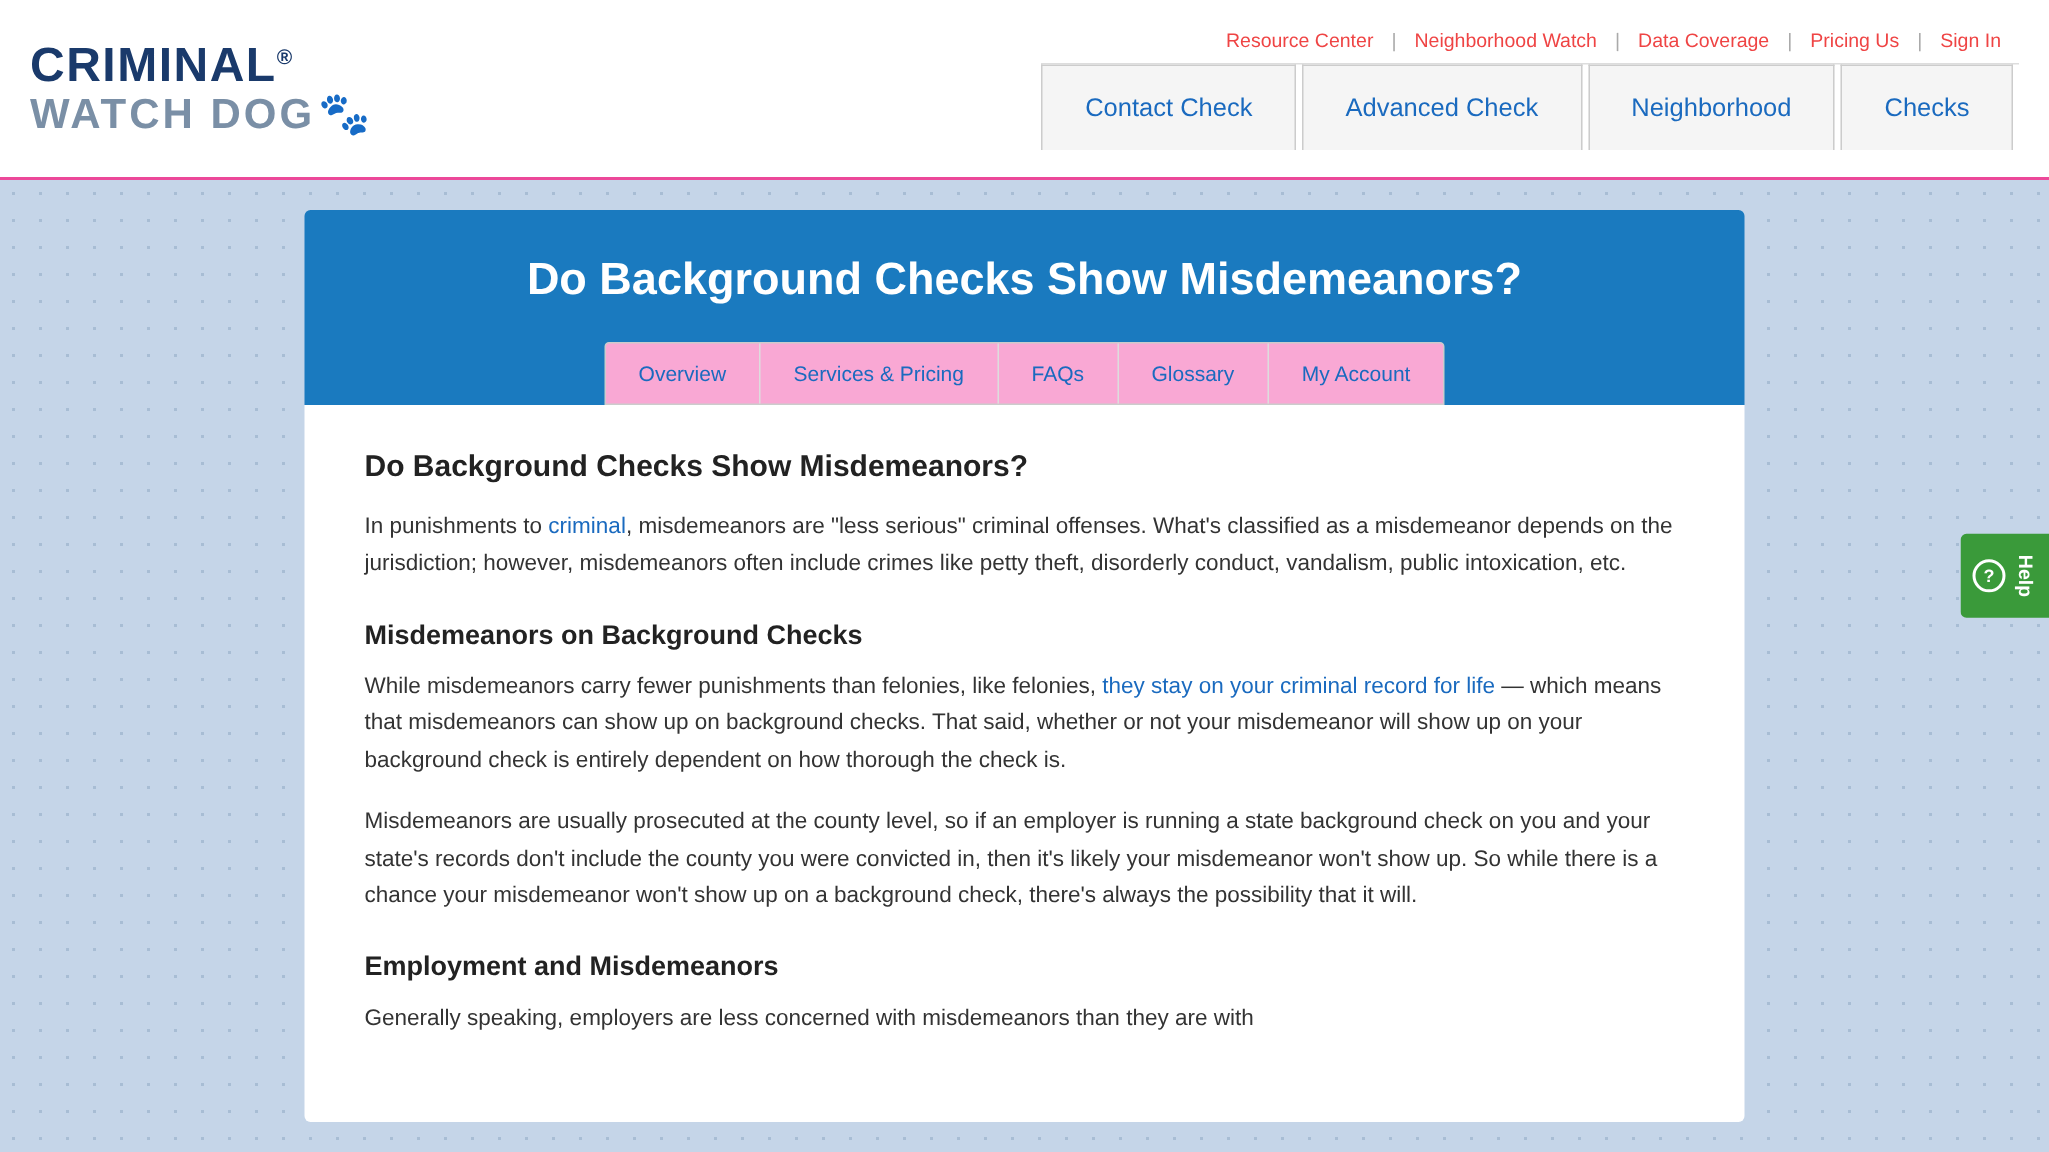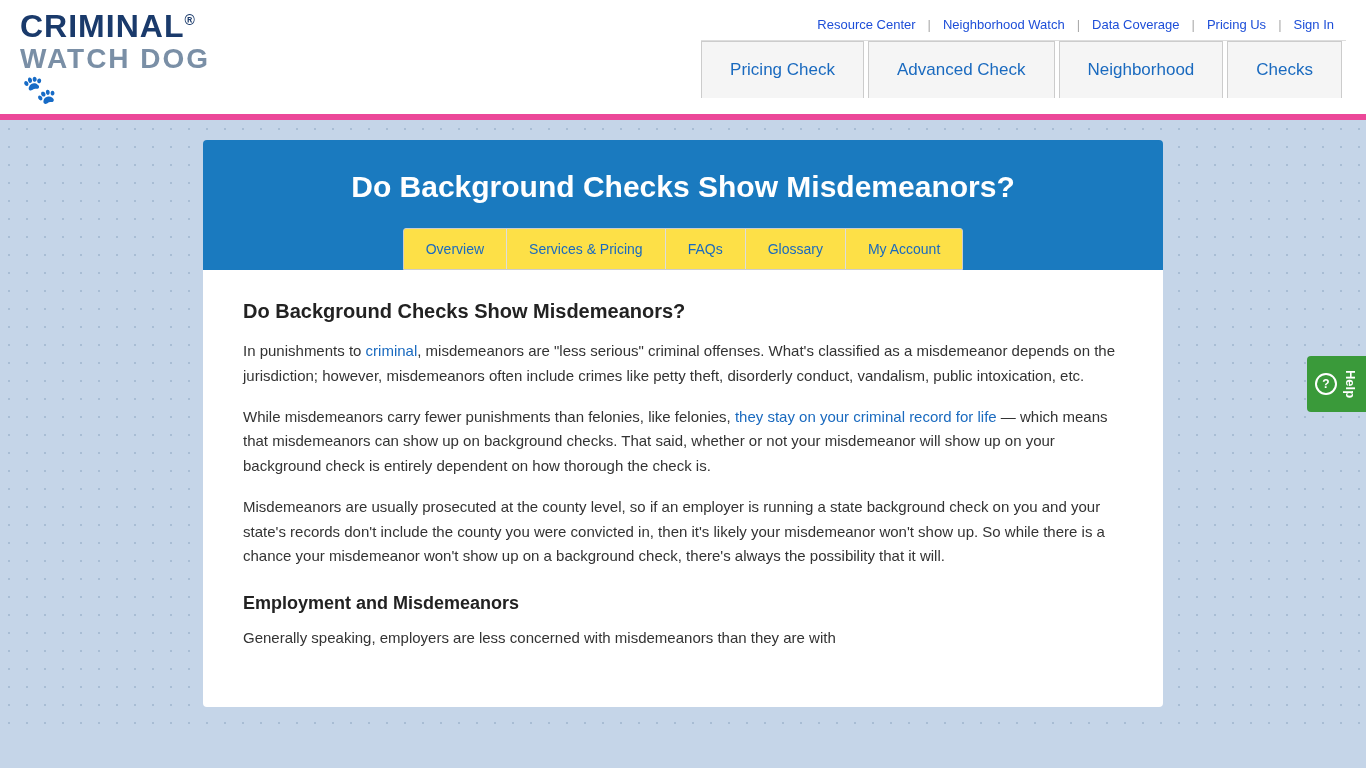--- a/index.html
+++ b/index.html
@@ -1,21 +1,21 @@
 <!DOCTYPE html>
 <html><head>
   <meta charset="utf-8">
   <style>
     * { margin: 0; padding: 0; box-sizing: border-box; }
     body { font-family: Arial, sans-serif; background: #c5d5e8; min-height: 768px; }
 
     
     .top-bar {
       background: #fff;
-      border-bottom: 6px solid #ec4899;
+      border-bottom: 2px solid #ec4899;
       display: flex;
       align-items: center;
       justify-content: space-between;
       padding: 4px 20px;
       height: 120px;
       gap: 14px;
     }
     .logo-area {
       display: flex;
       align-items: center;
@@ -50,21 +50,21 @@
     
     .secondary-nav {
       display: flex;
       align-items: center;
       gap: 0;
       font-size: 13px;
       color: #555;
     }
     .secondary-nav a {
       text-decoration: none;
-      color: #1d4ed8;
+      color: #ef4444;
       padding: 0 12px;
     }
     .secondary-nav .sep {
       color: #aaa;
     }
     .secondary-nav-wrapper {
       display: flex;
       flex-direction: column;
       align-items: flex-end;
       gap: 8px;
@@ -108,21 +108,21 @@
       border-radius: 4px 4px 0 0;
       text-align: center;
     }
     .hero h1 {
       color: #fff;
       font-size: 30px;
       font-weight: 700;
       margin-bottom: 24px;
     }
     .sub-nav {
-      background: #fde047;
+      background: #f9a8d4;
       display: inline-flex;
       border: 1px solid #ccc;
       border-radius: 3px 3px 0 0;
     }
     .sub-nav a {
       padding: 12px 22px;
       text-decoration: none;
       color: #1a6abf;
       font-size: 14px;
       border-right: 1px solid #ddd;
@@ -199,41 +199,41 @@
   </style>
 </head>
 <body>
 
 <div class="top-bar">
   <div class="logo-area">
     <div class="logo-text">
       <span class="logo-criminal">
         <span>CRIMINAL</span><sup>®</sup>
       </span>
-      <span style="display:flex;flex-direction:column;">
+      <span style="display:flex;align-items:center;">
         <span class="logo-watchdog">WATCH DOG</span>
         <span class="logo-paw">🐾</span>
       </span>
     </div>
   </div>
 
   <div class="secondary-nav-wrapper">
     <div class="secondary-nav">
       <a href="#">Resource Center</a>
       <span class="sep">|</span>
       <a href="#">Neighborhood Watch</a>
       <span class="sep">|</span>
       <a href="#">Data Coverage</a>
       <span class="sep">|</span>
       <a href="#">Pricing Us</a>
       <span class="sep">|</span>
       <a href="#">Sign In</a>
     </div>
     <div class="main-nav">
-      <a href="#">Pricing Check</a>
+      <a href="#">Contact Check</a>
       <a href="#">Advanced Check</a>
       <a href="#">Neighborhood</a>
       <a href="#">Checks</a>
     </div>
   </div>
 </div>
 
 <div class="page-bg">
 
   <div class="hero">
@@ -250,20 +250,21 @@
       <div style="position:absolute;bottom:-10px;left:calc(50% - 30px);width:0;height:0;border-left:10px solid transparent;border-right:10px solid transparent;border-top:10px solid #fff;"></div>
     </div>
   </div>
 
   <div class="content-area">
     <h2>Do Background Checks Show Misdemeanors?</h2>
     <p>
       <span>In punishments to </span><a href="#">criminal</a><span>, misdemeanors are "less serious" criminal offenses. What's classified as a misdemeanor depends on the jurisdiction; however, misdemeanors often include crimes like petty theft, disorderly conduct, vandalism, public intoxication, etc.</span>
     </p>
 
+    <h3>Misdemeanors on Background Checks</h3>
     <p>
       <span>While misdemeanors carry fewer punishments than felonies, like felonies, </span><a href="#">they stay on your criminal record for life</a><span> — which means that misdemeanors can show up on background checks. That said, whether or not your misdemeanor will show up on your background check is entirely dependent on how thorough the check is.</span>
     </p>
     <p>Misdemeanors are usually prosecuted at the county level, so if an employer is running a state background check on you and your state's records don't include the county you were convicted in, then it's likely your misdemeanor won't show up. So while there is a chance your misdemeanor won't show up on a background check, there's always the possibility that it will.</p>
 
     <h3>Employment and Misdemeanors</h3>
     <p>
       <span>Generally speaking, employers are less concerned with misdemeanors than they are with</span>
     </p>
   </div>

